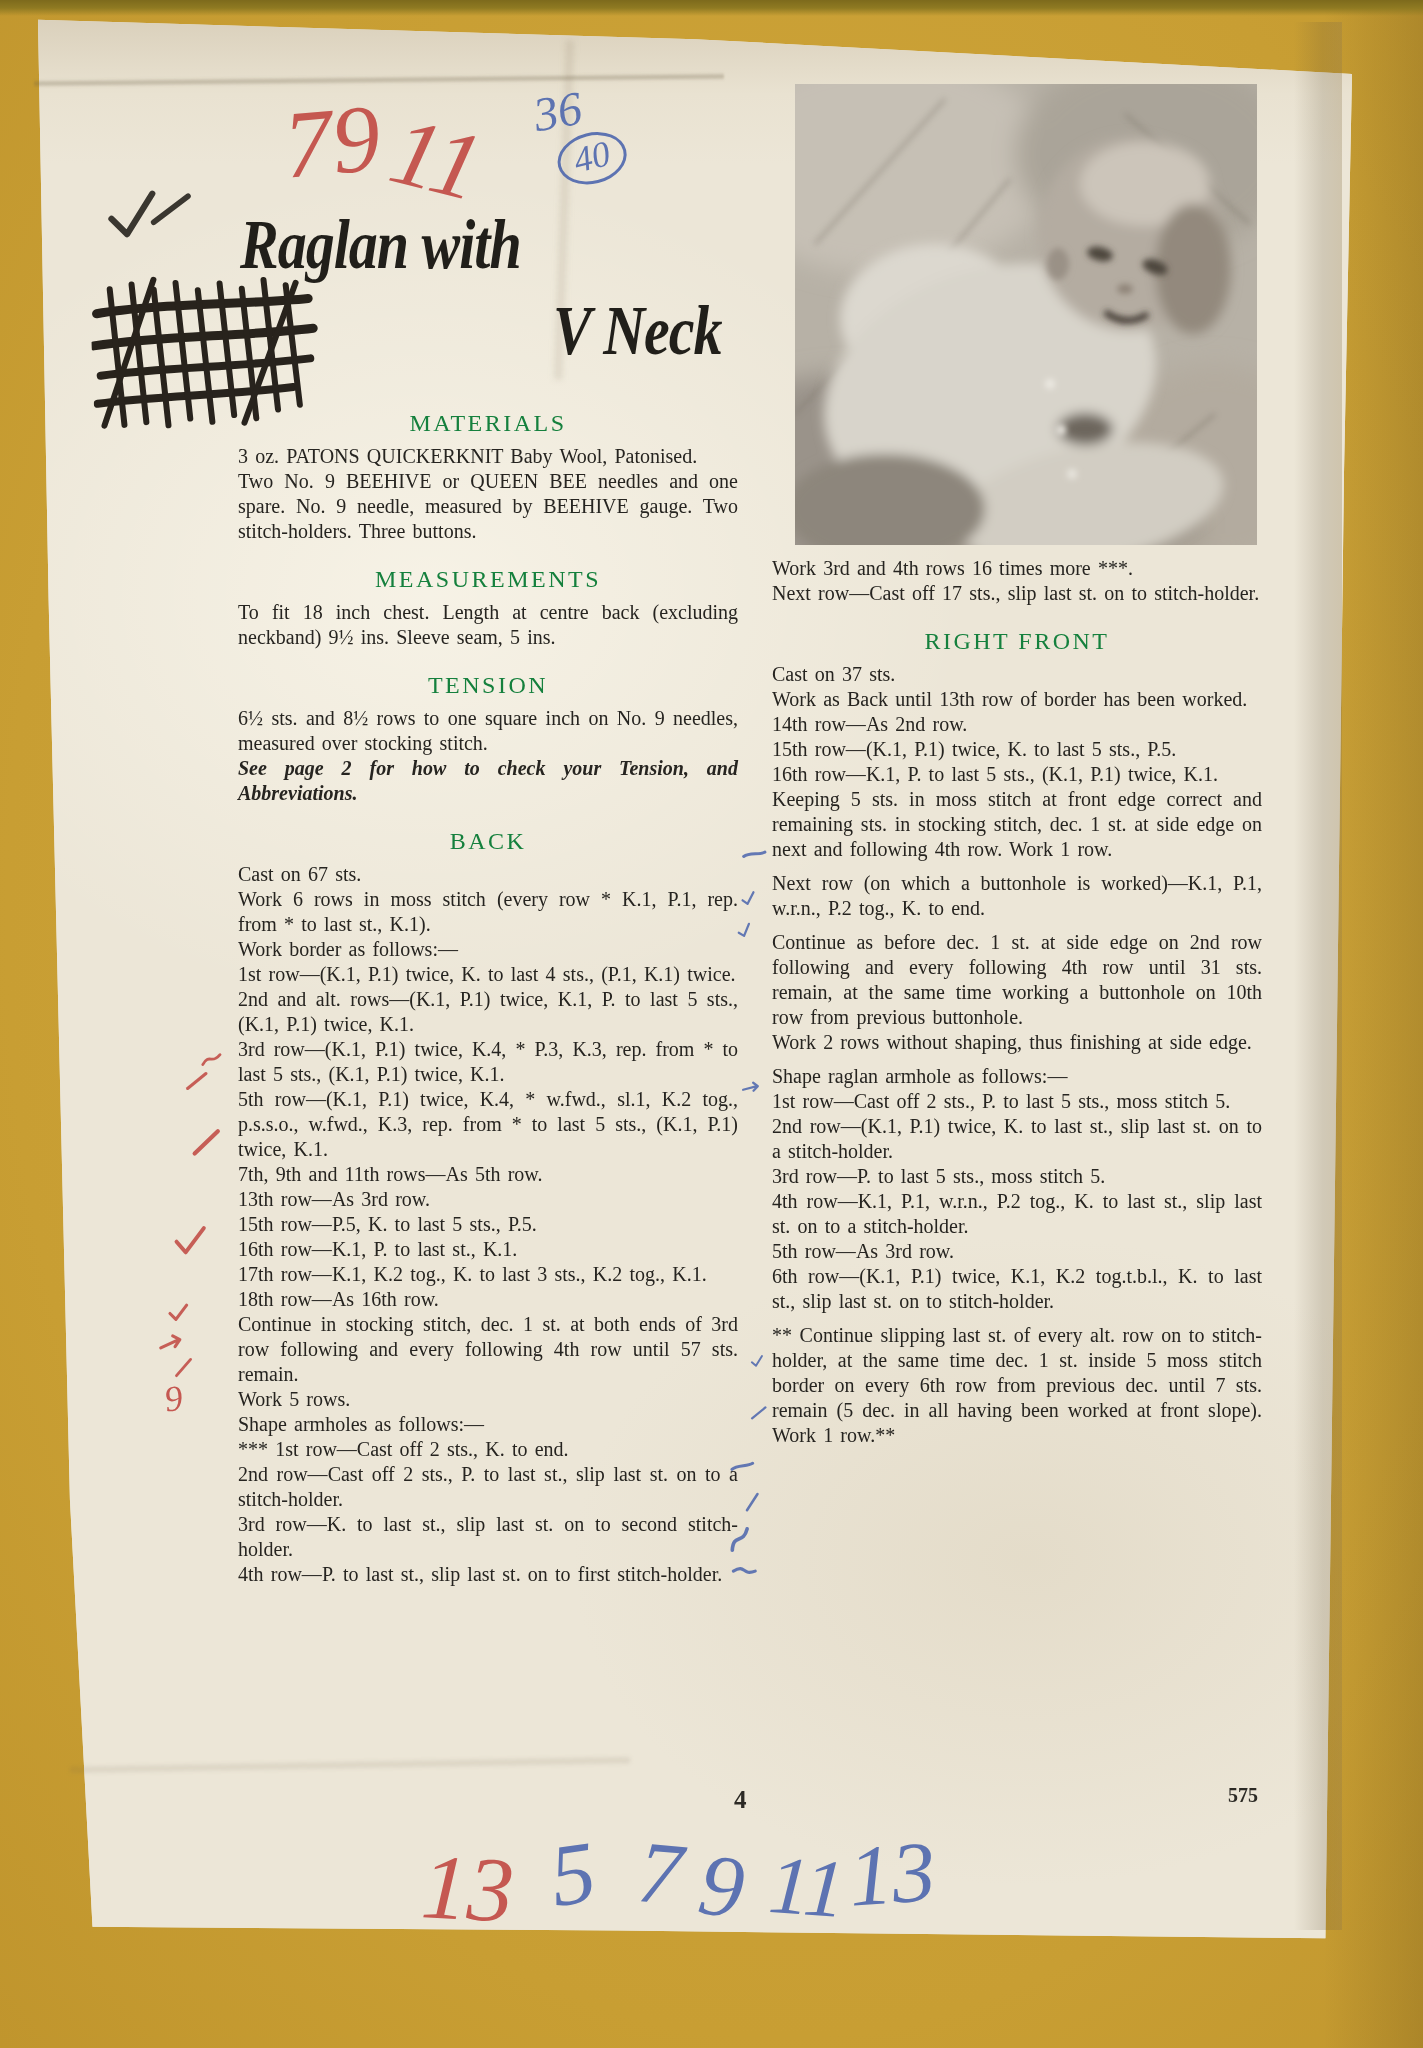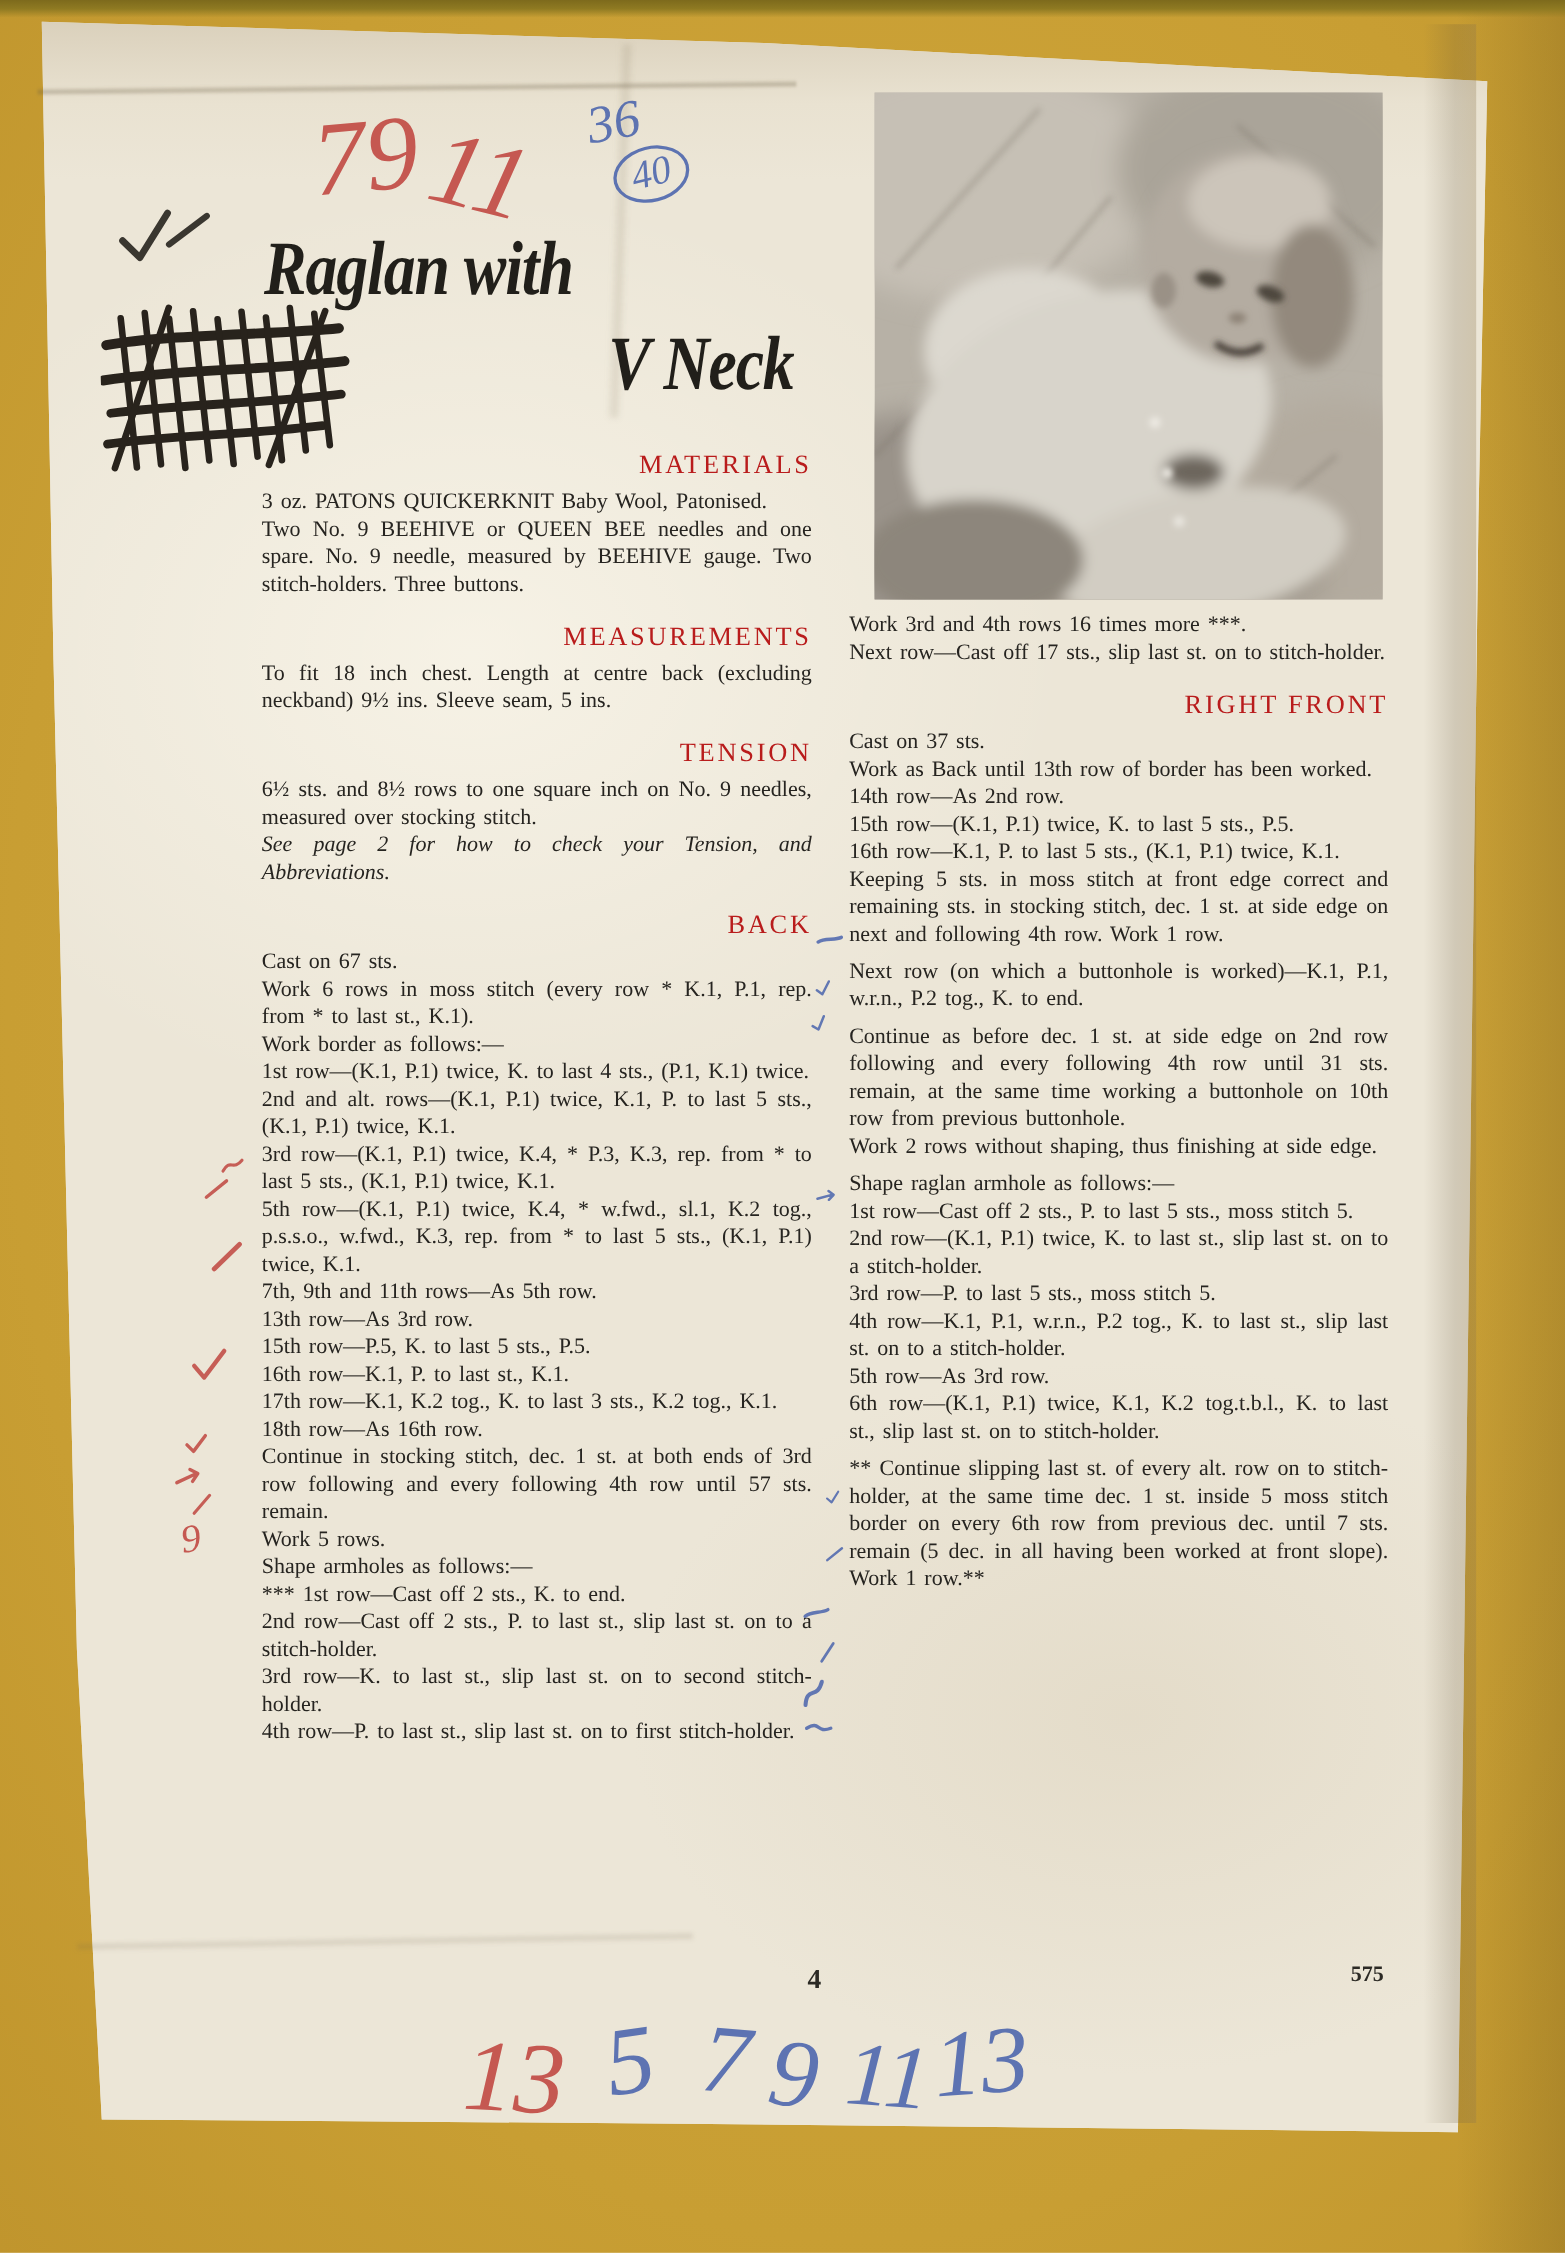--- a/index.html
+++ b/index.html
@@ -26,25 +26,25 @@
   .crease2{left:560px;top:40px;width:8px;height:340px;background:rgba(110,98,72,.14);filter:blur(3px);transform:rotate(2deg);}
   .crease3{left:1294px;top:22px;width:48px;height:1908px;background:linear-gradient(90deg,rgba(0,0,0,0),rgba(100,85,55,.20) 60%,rgba(140,118,76,.30));}
   .crease4{left:70px;top:1762px;width:560px;height:6px;background:rgba(110,95,70,.13);transform:rotate(-1deg);filter:blur(2px);}
   .photo{position:absolute;left:795px;top:84px;width:462px;height:461px;}
   .title-line{position:absolute;color:#211f1a;font-style:italic;font-weight:700;font-size:58px;letter-spacing:-1px;transform:scaleY(1.2);transform-origin:left top;white-space:nowrap;}
   .title1{left:240px;top:204px;}
   .title2{left:553px;top:290px;}
   .col{position:absolute;color:#262420;}
   #left-col{left:238px;top:410px;width:500px;}
   #right-col{left:772px;top:556px;width:490px;}
-  .colhead{font-size:24px;letter-spacing:2.5px;text-align:right;margin:22px 0 7px;color:#b91c1c;}
+  .colhead{font-size:24px;letter-spacing:2.5px;text-align:center;margin:22px 0 7px;color:#15803d;}
   .colhead:first-child{margin-top:0;}
   .par{font-size:20px;line-height:25px;margin:0;text-align:justify;word-spacing:2.2px;}
   .par b{font-weight:400;}
-  .par.it{font-style:italic;font-weight:400;}
+  .par.it{font-style:italic;font-weight:700;}
   .par.gap{margin-top:9px;}
   .footer-num{position:absolute;font-size:25px;font-weight:700;color:#2c2a25;}
   #page-num{left:734px;top:1786px;}
   #pattern-num{left:1228px;top:1784px;font-size:20px;}
   .hand{position:absolute;font-style:italic;white-space:nowrap;opacity:.88;transform-origin:left top;line-height:1;}
   .hand.circled{border:3px solid;border-radius:50%;padding:3px 14px 6px;}
   .mark{position:absolute;transform-origin:center;}
   .scribble{position:absolute;left:92px;top:272px;transform:rotate(-2deg);}
 </style>
 </head>

